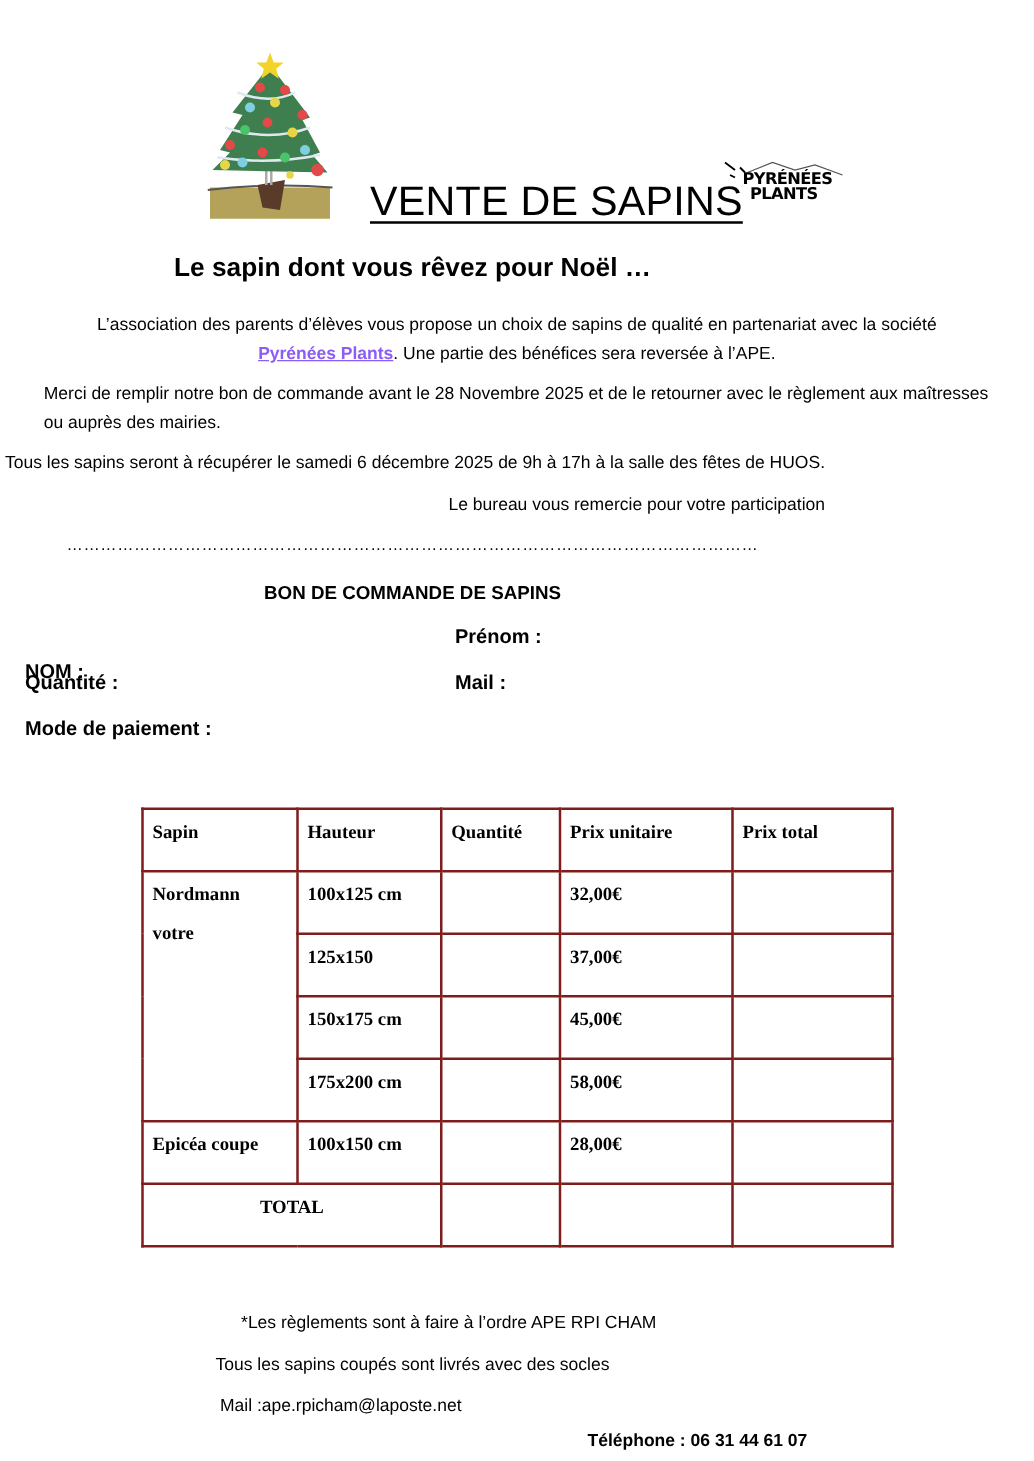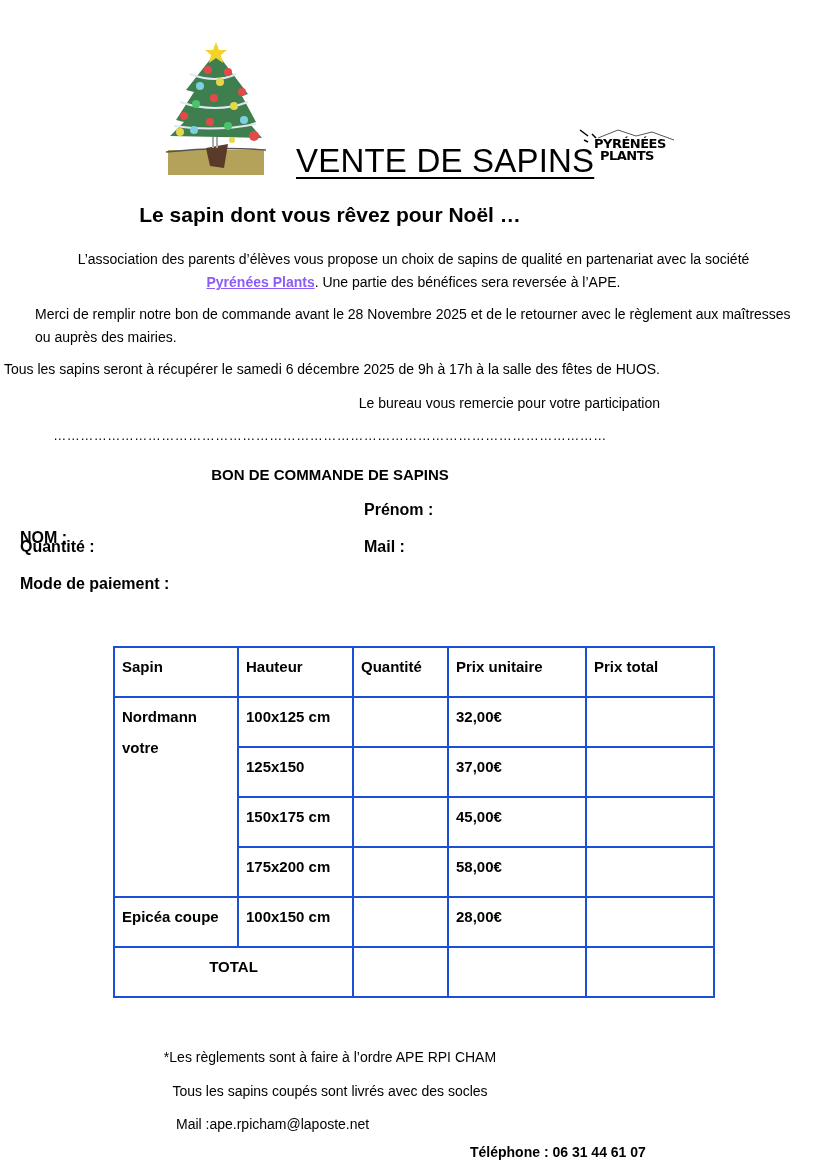--- a/index.html
+++ b/index.html
@@ -9,22 +9,22 @@
   .center { left:0; width:660px; text-align:center; }
   .title { top:142px; left:296px; font-size:33px; letter-spacing:0.2px;
            text-decoration:underline; text-decoration-thickness:2px; text-underline-offset:5px; }
   .subtitle { top:203px; font-size:21px; font-weight:bold; }
   .para { font-size:14px; line-height:23px;text-align:right; }
   .dots { top:428px; font-size:13px; letter-spacing:0.5px; }
   .section { top:466px; font-size:15px; font-weight:bold; }
   .label { font-size:16px; font-weight:bold; }
   table.order { position:absolute; left:113px; top:646px; border-collapse:collapse;
                 font-size:15px; }
-  table.order td { border:2px solid #1d4ed8; padding:0 0 0 7px; vertical-align:top;
-                   height:50px; box-sizing:border-box; }
+  table.order td { border:2px solid #7f1d1d; padding:0 0 0 7px; vertical-align:top;
+                   height:50px; box-sizing:border-box;font-family:Liberation Serif, serif; }
   table.order td .t { display:block; padding-top:10px; }
   .hdr td { font-weight:bold; }
   .b { font-weight:bold; }
   .foot { font-size:14px; }
   a.plain { color:#8b5cf6; text-decoration:underline; font-weight:bold; }
 </style>
 </head>
 <body>
 
 <div class="abs" style="left:166px;top:40px;width:102px;height:138px;">
@@ -197,16 +197,16 @@
     <td colspan="2" class="b" style="text-align:center;padding-left:0;">
           <span class="t">TOTAL</span>
         </td>
     <td></td>
     <td></td>
     <td></td>
   </tr>
 </tbody>
   </table>
 
-<div class="abs center foot" style="top:1049px;">*Les règlements sont à faire à l’ordre APE RPI CHAM</div>
+<div class="abs center foot" style="top:1049px;margin-left:29px;">*Les règlements sont à faire à l’ordre APE RPI CHAM</div>
 <div class="abs center foot" style="top:1083px;">Tous les sapins coupés sont livrés avec des socles</div>
 <div class="abs foot" style="left:176px;top:1116px;">Mail :ape.rpicham@laposte.net</div>
 <div class="abs foot" style="left:470px;top:1144px;font-weight:bold;">Téléphone : 06 31 44 61 07</div>
 
 </body></html>

